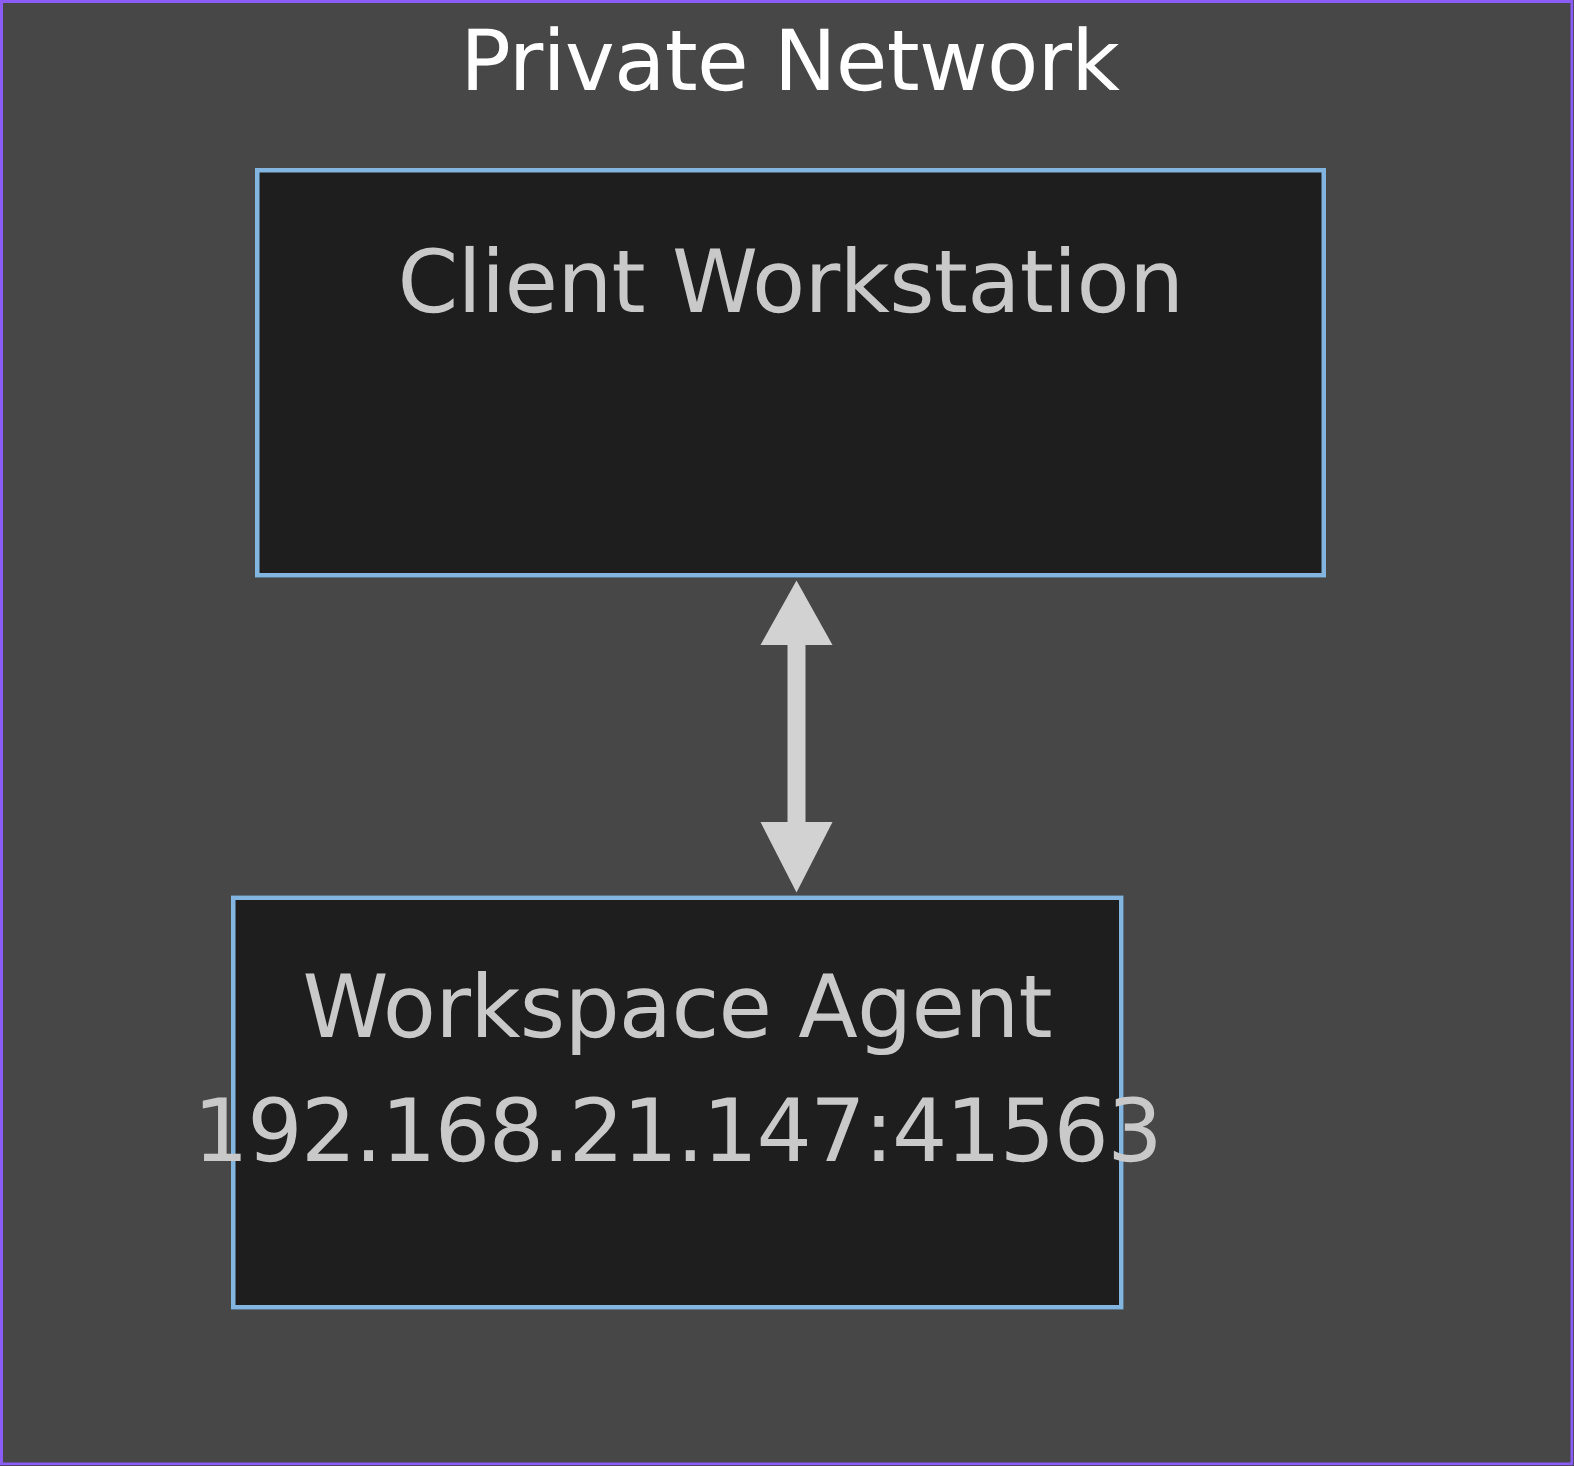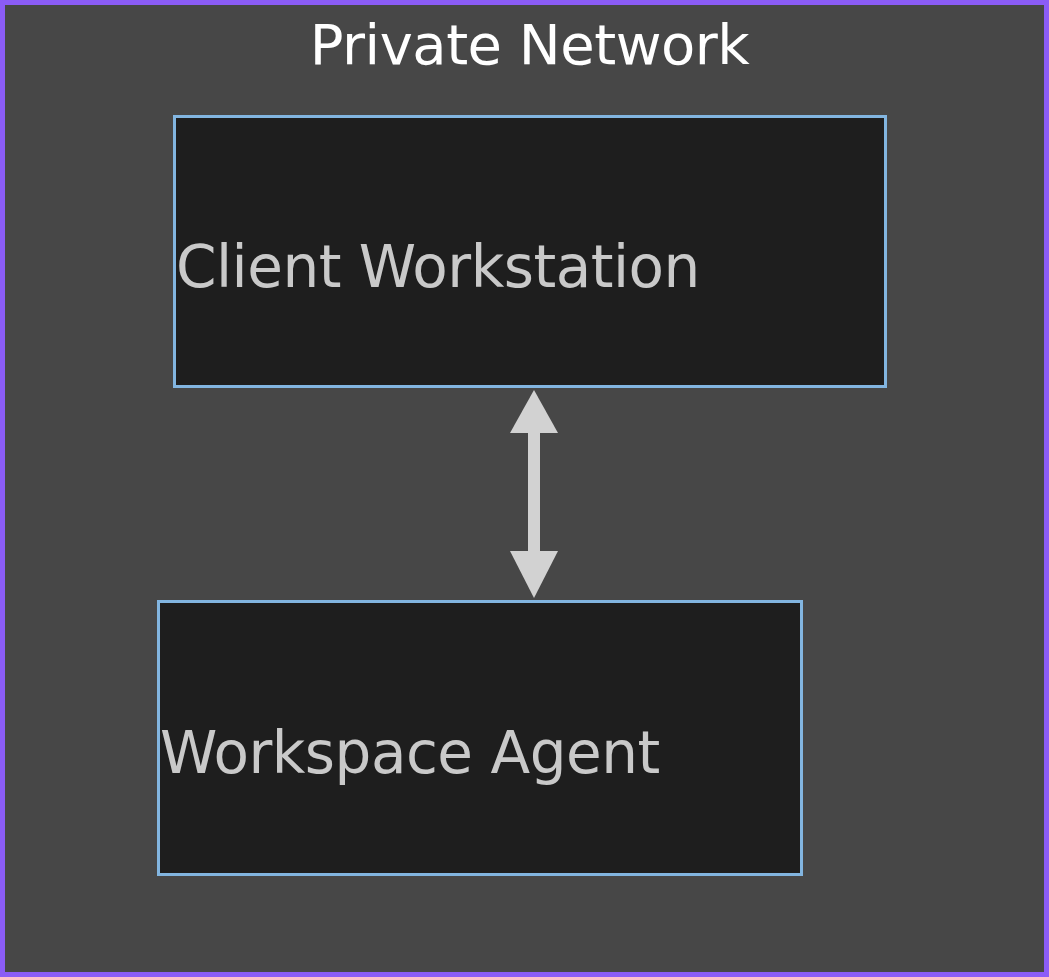--- a/index.html
+++ b/index.html
@@ -6,21 +6,21 @@
     margin: 0;
     padding: 0;
     background: #3b3b3b;
   }
   #canvas {
     position: relative;
     width: 1049px;
     height: 977px;
     background: #474747;
     box-sizing: border-box;
-    border: 5px solid #8b5cf6;
+    border: 2px solid #8b5cf6;
     overflow: hidden;
     font-family: "DejaVu Sans", "Liberation Sans", sans-serif;
   }
   #cluster-title {
     position: absolute;
     left: 0;
     top: 8px;
     width: 1049px;
     text-align: center;
     color: #ffffff;
@@ -29,35 +29,35 @@
     font-weight: 400;
     letter-spacing: -0.5px;
     white-space: nowrap;
   }
   .node-box {
     position: absolute;
     background: #1e1e1e;
     border: 3px solid #82b5e0;
     box-sizing: border-box;
     display: flex;
-    flex-direction: row;
+    flex-direction: column;
     align-items: center;
     color: #c9c9c9;
   }
   #node-client {
     left: 168px;
     top: 110px;
     width: 714px;
     height: 273px;
     padding-top: 32px;
   }
   #node-agent {
     left: 152px;
     top: 595px;
-    width: 646px;
+    width: 595px;
     height: 276px;
     padding-top: 30px;
   }
   .node-line {
     font-size: 58px;
     line-height: 83px;
     white-space: nowrap;
     letter-spacing: -0.5px;
   }
   .node-line.addr {
@@ -83,15 +83,16 @@
   </div>
 
   <svg id="connector" viewBox="0 0 66 212">
     <rect x="27" y="40" width="12" height="132" fill="#d2d2d2"></rect>
     <polygon points="33,2 57,45 9,45" fill="#d2d2d2"></polygon>
     <polygon points="33,210 9,163 57,163" fill="#d2d2d2"></polygon>
   </svg>
 
   <div class="node-box" id="node-agent">
     <div class="node-line name">Workspace Agent</div>
+    <div class="node-line addr">192.168.21.147:41563</div>
   </div>
 
 </div>
 
 </body></html>

